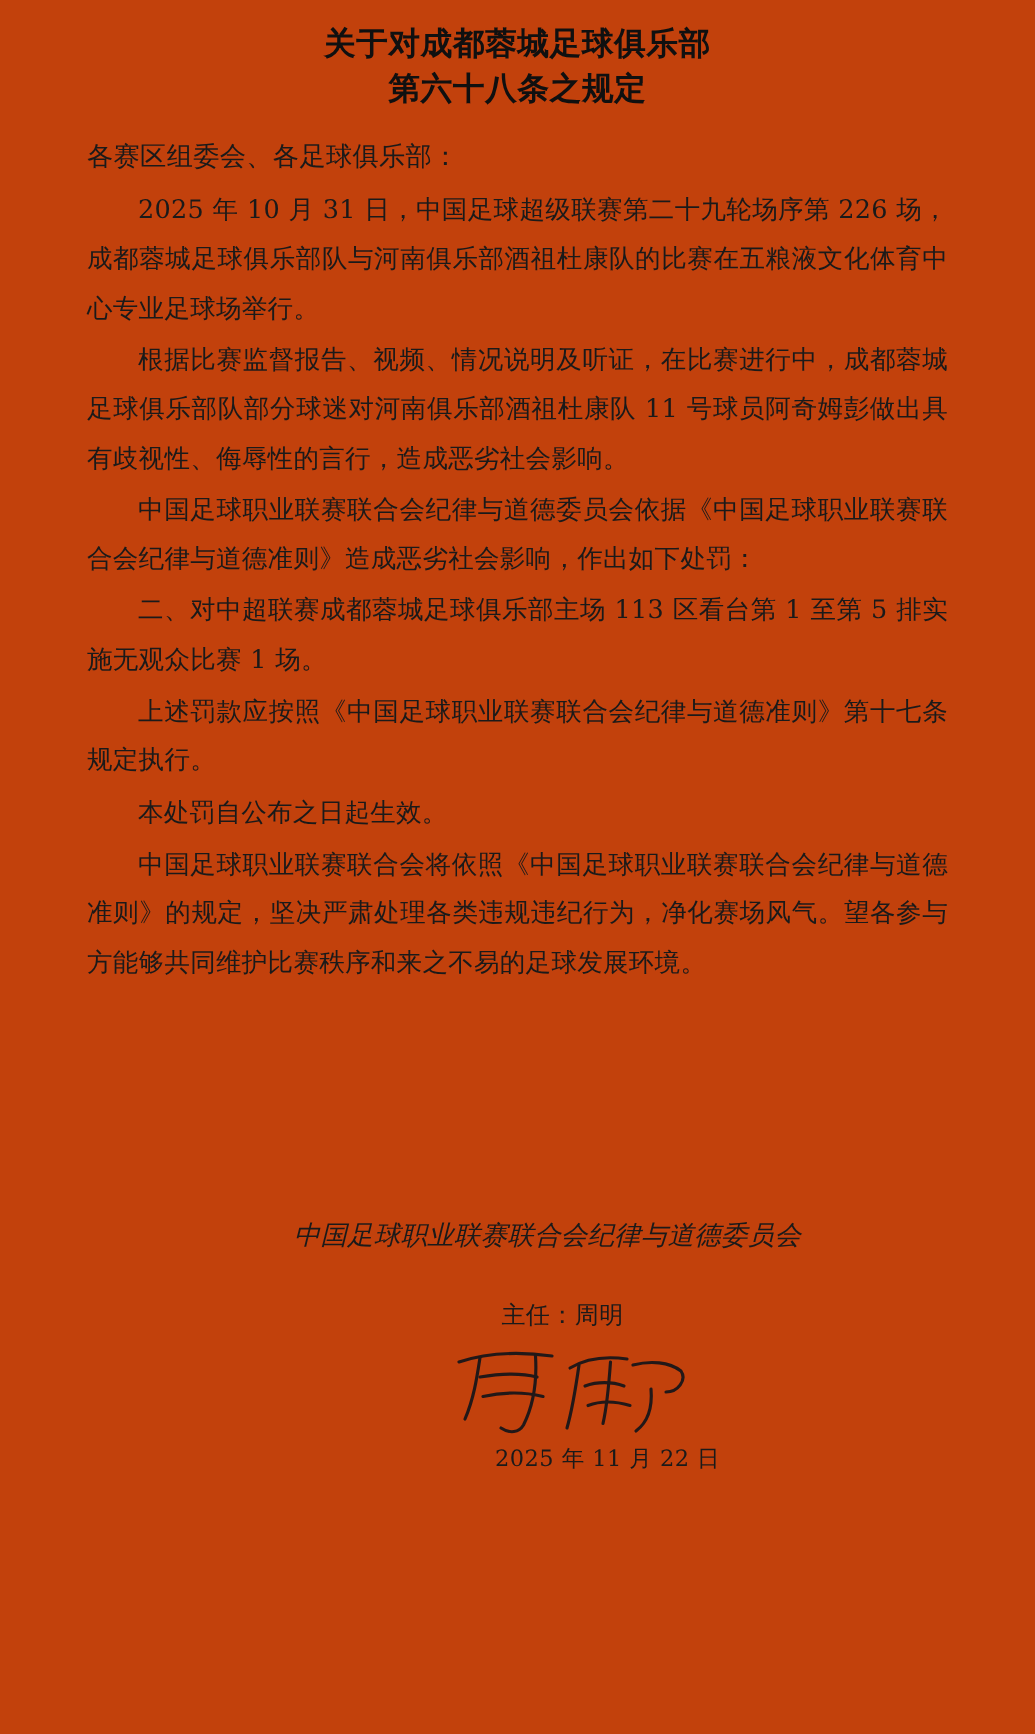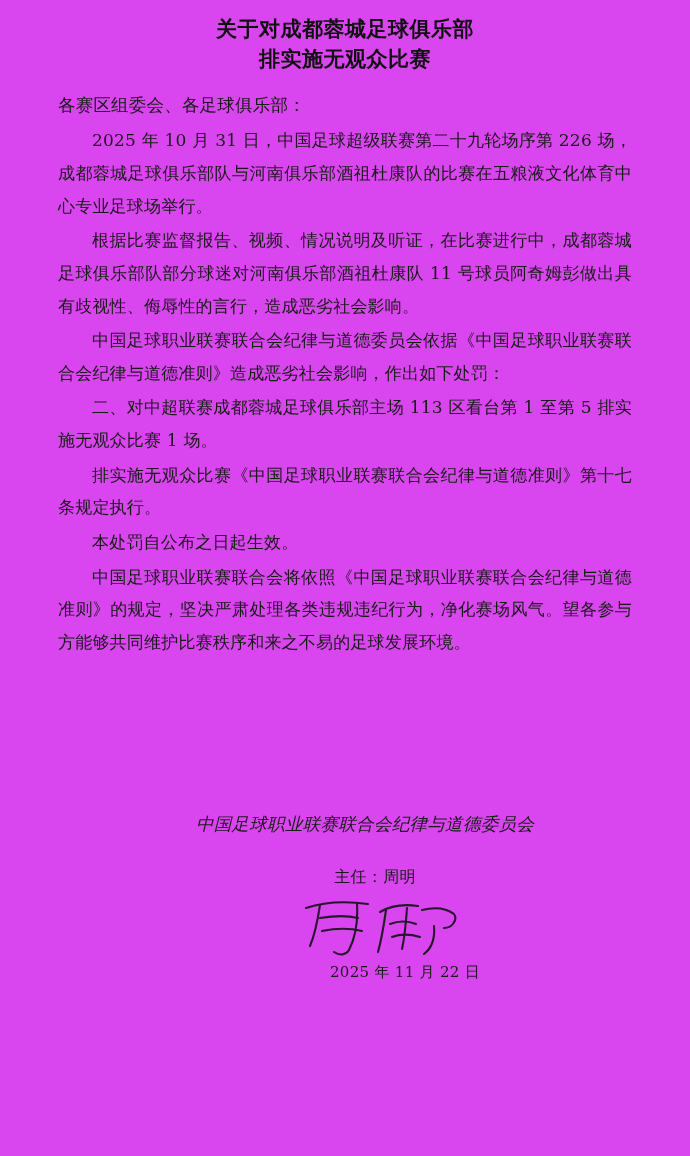--- a/index.html
+++ b/index.html
@@ -13,21 +13,21 @@
     font-family: "DejaVu Serif", "Liberation Serif", serif;
     color: #1a1a1a;
     -webkit-font-smoothing: antialiased;
   }
   .page {
     position: relative;
     width: 690px;
     min-height: 1156px;
     box-sizing: border-box;
     padding: 14px 58px 10px 58px;
-    background: #d946ef;
+    background: #c2410c;
   }
   .doc-title {
     text-align: center;
     font-size: 21px;
     font-weight: bold;
     line-height: 1.45;
     letter-spacing: 0.5px;
     margin: 0 0 14px 0;
     color: #101010;
   }
@@ -92,32 +92,32 @@
     margin-top: -6px;
   }
 </style>
 </head>
 <body>
 
 <div class="page">
 
   <h1 class="doc-title">
     <span class="line">关于对成都蓉城足球俱乐部</span>
-    <span class="line">排实施无观众比赛</span>
+    <span class="line">第六十八条之规定</span>
   </h1>
 
   <p class="salutation">各赛区组委会、各足球俱乐部：</p>
 
   <p class="para">2025 年 10 月 31 日，中国足球超级联赛第二十九轮场序第 226 场，成都蓉城足球俱乐部队与河南俱乐部酒祖杜康队的比赛在五粮液文化体育中心专业足球场举行。</p>
   <p class="para">根据比赛监督报告、视频、情况说明及听证，在比赛进行中，成都蓉城足球俱乐部队部分球迷对河南俱乐部酒祖杜康队 11 号球员阿奇姆彭做出具有歧视性、侮辱性的言行，造成恶劣社会影响。</p>
   <p class="para">中国足球职业联赛联合会纪律与道德委员会依据《中国足球职业联赛联合会纪律与道德准则》造成恶劣社会影响，作出如下处罚：</p>
 
   <p class="para item">二、对中超联赛成都蓉城足球俱乐部主场 113 区看台第 1 至第 5 排实施无观众比赛 1 场。</p>
 
-  <p class="para">排实施无观众比赛《中国足球职业联赛联合会纪律与道德准则》第十七条规定执行。</p>
+  <p class="para">上述罚款应按照《中国足球职业联赛联合会纪律与道德准则》第十七条规定执行。</p>
   <p class="para">本处罚自公布之日起生效。</p>
   <p class="para">中国足球职业联赛联合会将依照《中国足球职业联赛联合会纪律与道德准则》的规定，坚决严肃处理各类违规违纪行为，净化赛场风气。望各参与方能够共同维护比赛秩序和来之不易的足球发展环境。</p>
 
   <div class="footer">
     <div class="sign-org">中国足球职业联赛联合会纪律与道德委员会</div>
     <div class="sign-role">主任：周明</div>
 
     <div class="signature-wrap">
       <svg class="signature" width="170" height="70" viewBox="0 0 170 70" fill="none" xmlns="http://www.w3.org/2000/svg">
         <g stroke="#15151a" stroke-width="2.1" stroke-linecap="round" stroke-linejoin="round" fill="none">

